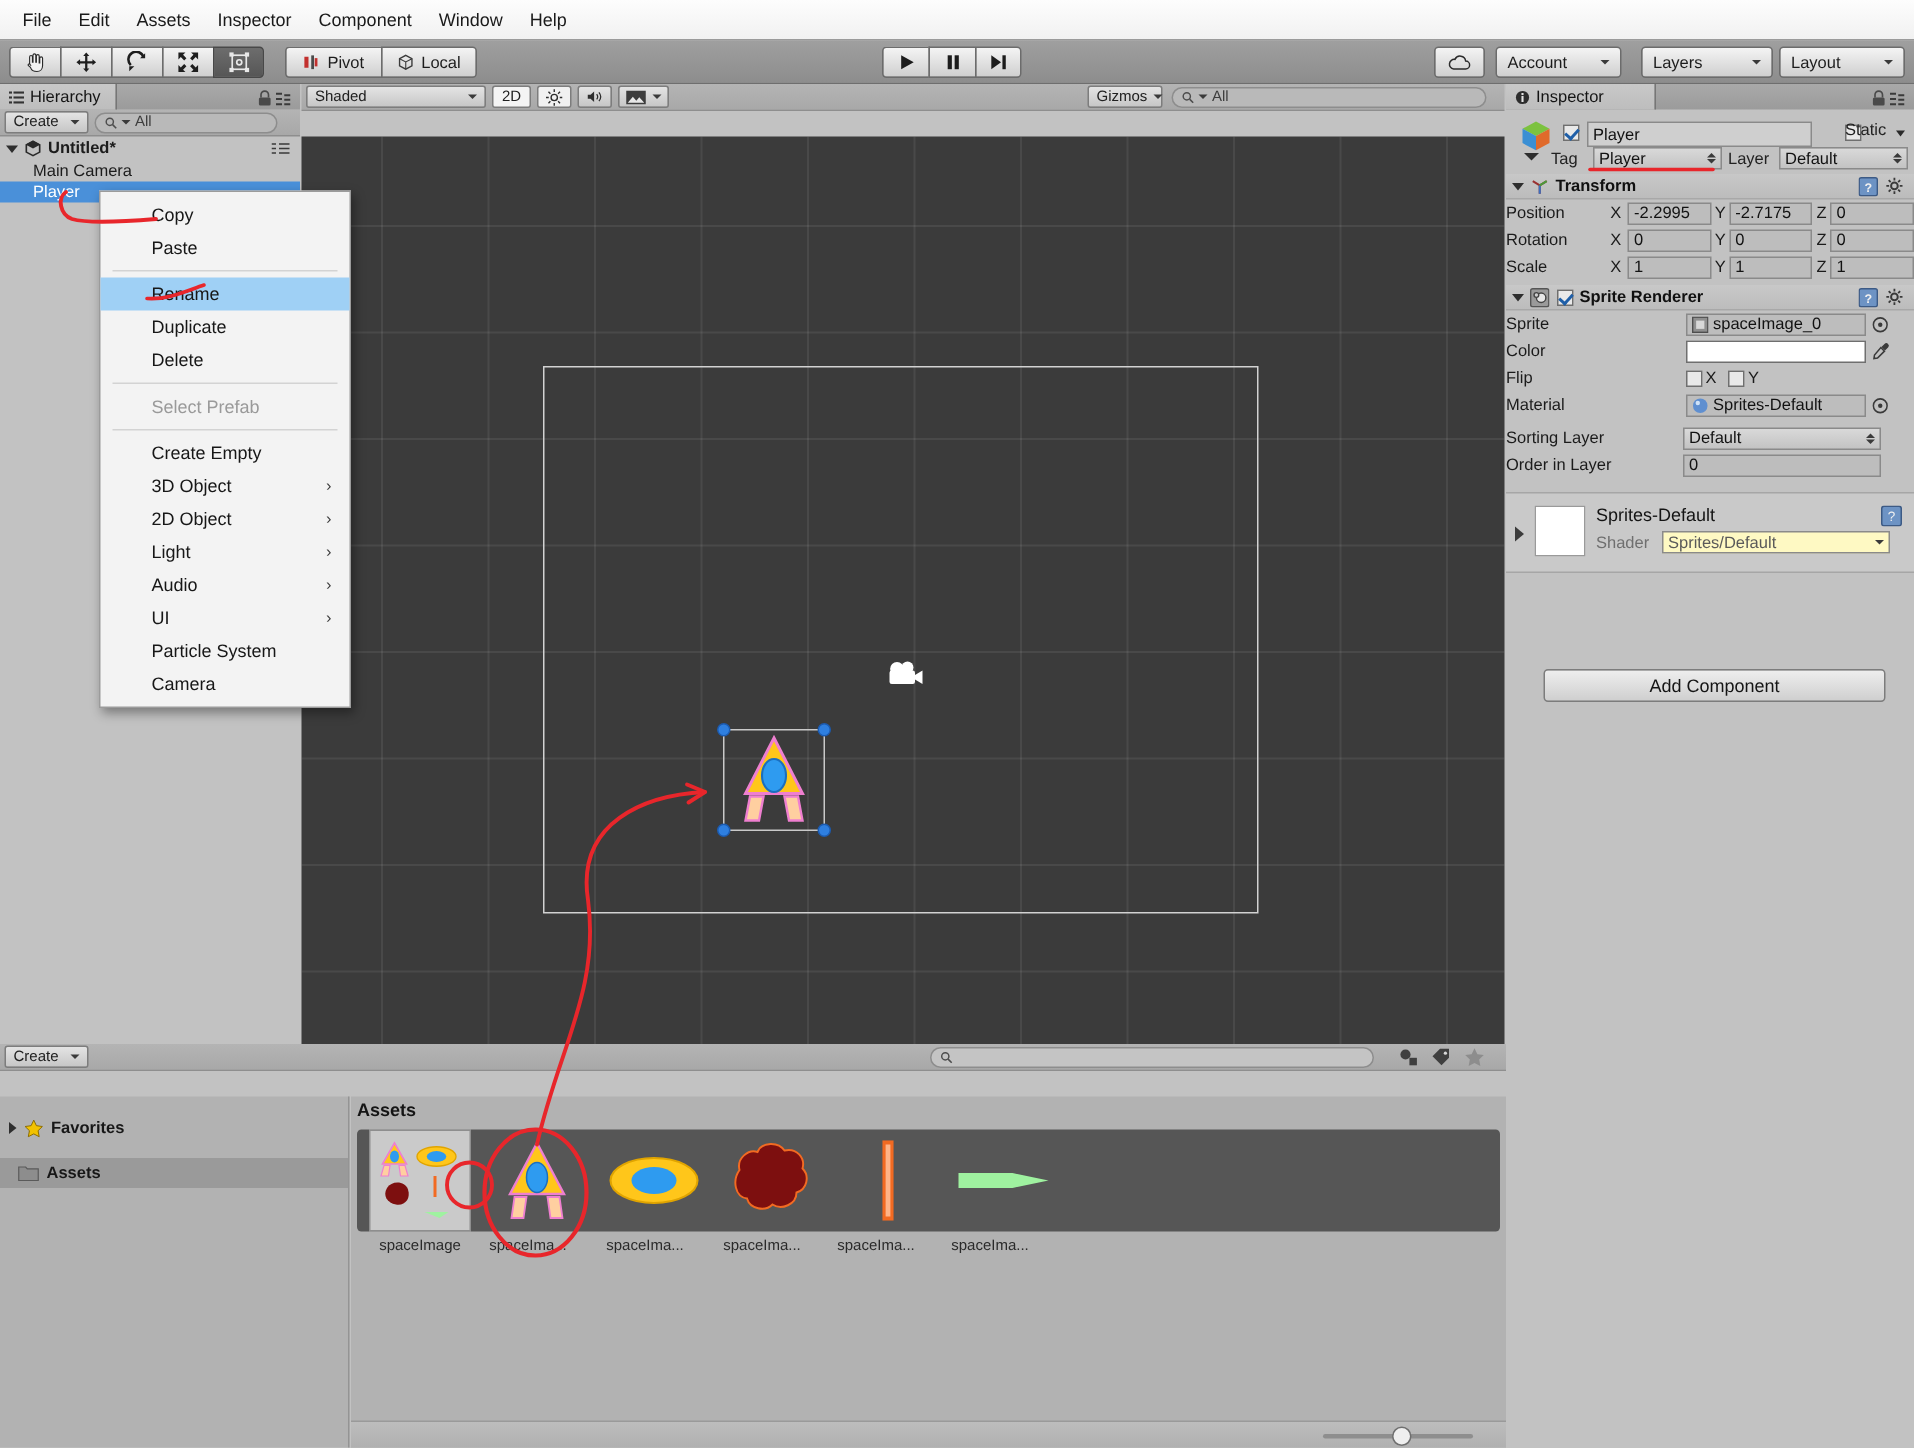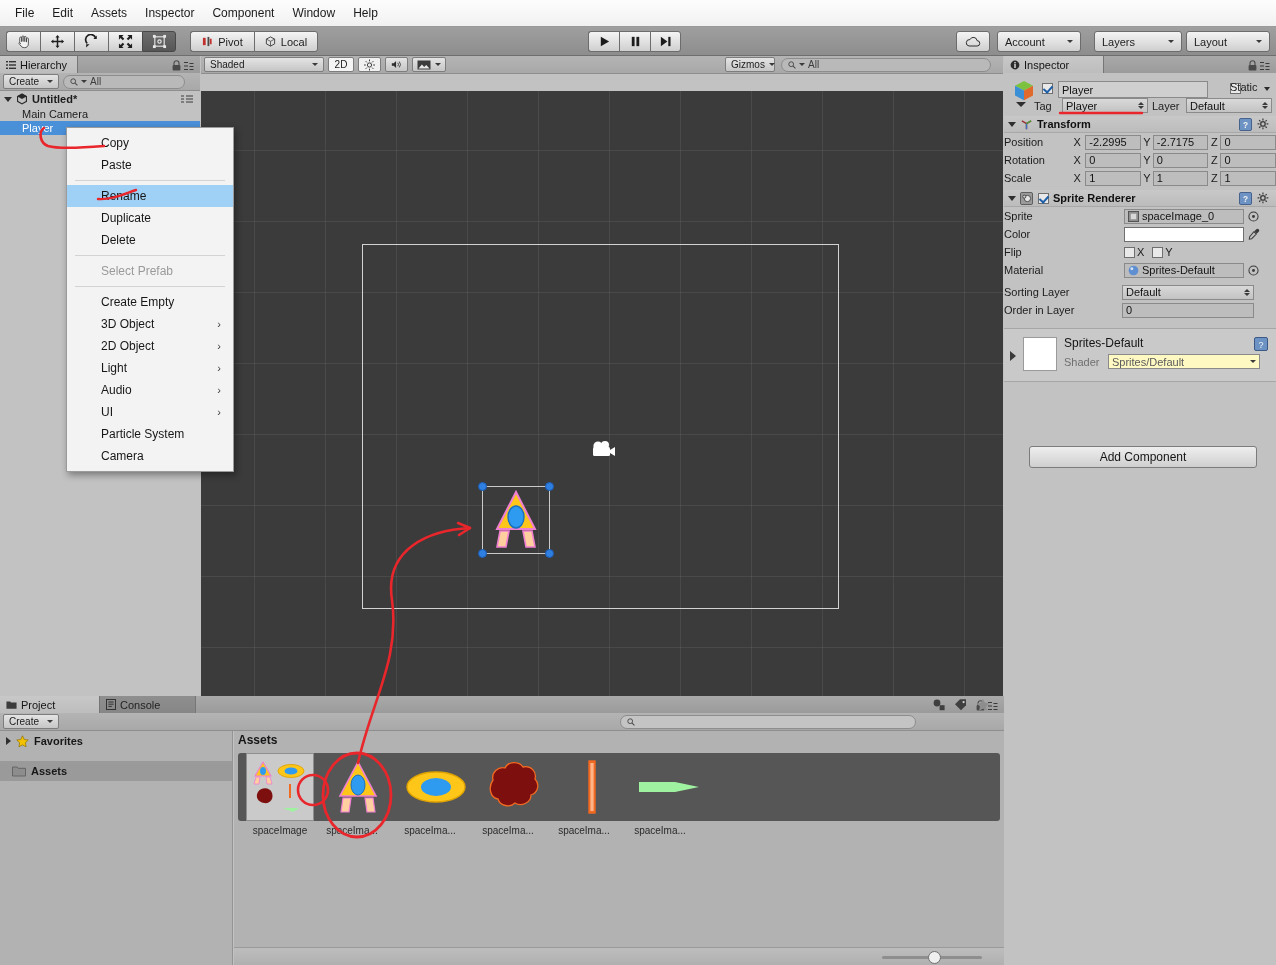--- a/index.html
+++ b/index.html
@@ -630,44 +630,20 @@
   </div>
 
   <div class="abs" style="left:25px; top:390px; width:228px; height:22px; border-radius:3px;
        background:linear-gradient(#eeeeee,#cfcfcf); border:1px solid #7c7c7c;
        display:flex; align-items:center; justify-content:center; font-size:12px; color:#151515;">
     <span>Add Component</span>
   </div>
 </div>
 
 <div id="proj" class="abs panel">
-  <div class="tabrow">
-    <div class="tab active" style="width:100px">
-      <svg width="11" height="10" viewBox="0 0 12 10">
-          <path d="M0.5 1.2h4l1 1.2h6v6.6h-11z" fill="#3c3c3c"></path>
-        </svg>
-      <span>Project</span>
-    </div>
-    <div class="tab" style="width:96px">
-      <svg width="10" height="11" viewBox="0 0 10 11">
-          <rect x="0.5" y="0.5" width="9" height="10" fill="none" stroke="#333"></rect>
-          <path d="M2.4 3h5.2M2.4 5.2h5.2M2.4 7.4h3.4" stroke="#333" stroke-width="1"></path>
-        </svg>
-      <span>Console</span>
-    </div>
-    <div class="tabtools">
-      <svg width="9" height="11" viewBox="0 0 9 11">
-          <path d="M2 5V3.2a2.5 2.5 0 015 0V5" fill="none" stroke="#4a4a4a" stroke-width="1.1"></path>
-          <rect x="0.6" y="5" width="7.8" height="5.4" rx="1" fill="#4a4a4a"></rect>
-        </svg>
-      <svg width="13" height="10" viewBox="0 0 13 10">
-          <path d="M0 1.5h4M0 5h4M0 8.5h4M5.5 2.5h4M5.5 5.5h4M5.5 8.5h4" stroke="#3a3a3a" stroke-width="1.2"></path>
-        </svg>
-    </div>
-  </div>
 
   <div class="subbar">
     <div class="minibtn" style="width:56px; justify-content:space-between">
       <span>Create</span>
       <span class="caret-sm"></span>
     </div>
     <div class="searchfield" style="position:absolute; left:620px; width:296px; background:#c4c4c4">
       <svg width="8" height="8" viewBox="0 0 9 9">
           <circle cx="3.6" cy="3.6" r="2.7" fill="none" stroke="#4d4d4d" stroke-width="1.1"></circle>
           <path d="M5.7 5.7L8.4 8.4" stroke="#4d4d4d" stroke-width="1.2"></path>
@@ -681,21 +657,21 @@
     <svg class="abs" style="left:954px; top:2px" width="14" height="14" viewBox="0 0 14 14">
         <path d="M1 6.2l5-5h6v6l-5 5z" fill="#3f3f3f"></path>
         <circle cx="9.6" cy="4.1" r="1.1" fill="#d8d8d8"></circle>
       </svg>
     <svg class="abs" style="left:976px; top:2px" width="14" height="14" viewBox="0 0 14 14">
         <path d="M7 0.8l1.9 4 4.3.6-3.1 3 .8 4.3L7 10.7 3.1 12.7l.8-4.3-3.1-3 4.3-.6z" fill="#8d8d8d"></path>
       </svg>
   </div>
 
   <div id="projleft">
-    <div class="prow" style="margin-top:0">
+    <div class="prow" style="margin-top:11px">
       <span style="width:0;height:0;border-top:4px solid transparent;border-bottom:4px solid transparent;border-left:5px solid #2e2e2e"></span>
       <svg width="13" height="13" viewBox="0 0 14 14">
           <path d="M7 0.8l1.9 4 4.3.6-3.1 3 .8 4.3L7 10.7 3.1 12.7l.8-4.3-3.1-3 4.3-.6z" fill="#f2c200" stroke="#8a6b00" stroke-width=".7"></path>
         </svg>
       <span>Favorites</span>
     </div>
     <div class="prow sel" style="margin-top:10px; padding-left:12px">
       <svg width="14" height="11" viewBox="0 0 14 11">
           <path d="M0.5 1h4.6l1.1 1.3h7.3v7.7h-13z" fill="#8d8d8d" stroke="#5a5a5a" stroke-width=".8"></path>
         </svg>

